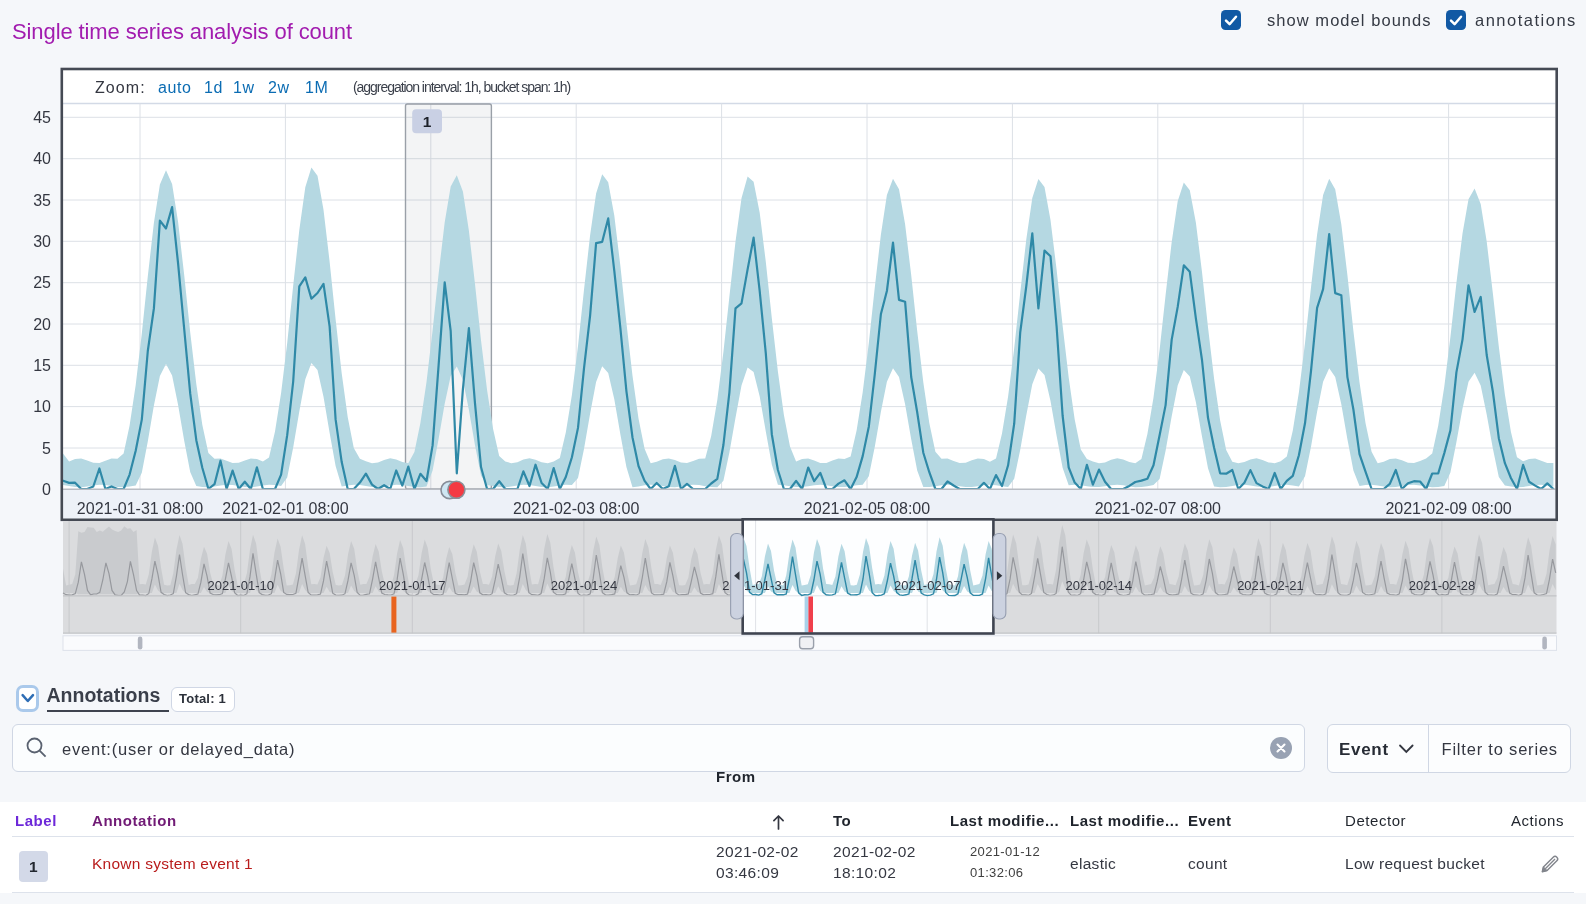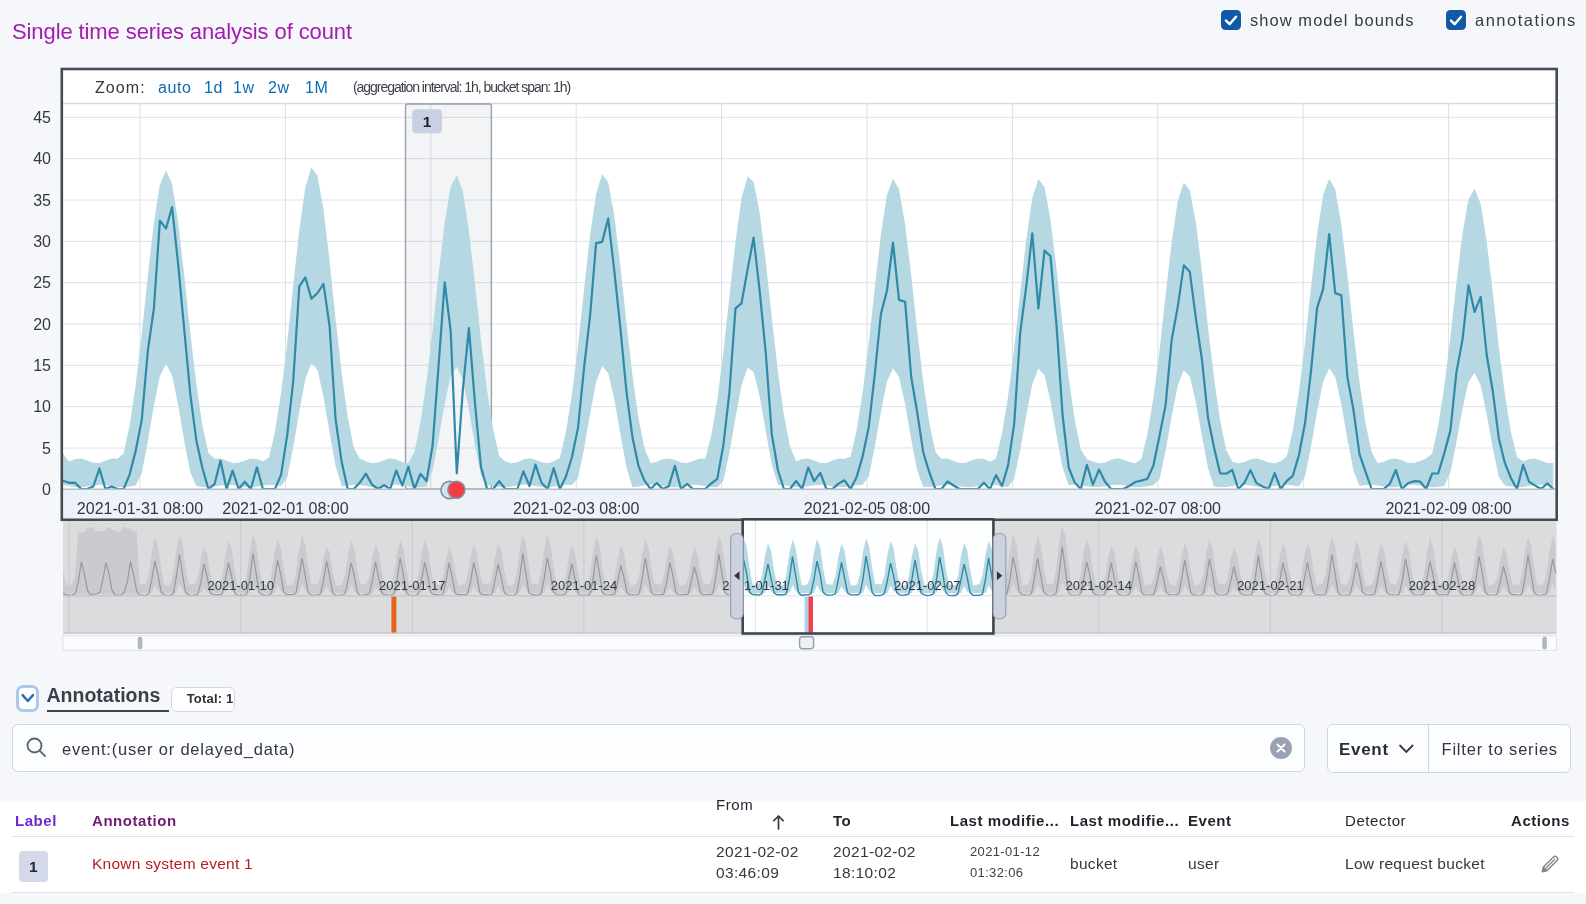--- a/index.html
+++ b/index.html
@@ -4,21 +4,21 @@
 html,body{width:1586px;height:904px;background:#f5f7fa;font-family:"Liberation Sans",sans-serif;overflow:hidden}
 body{position:relative}
 .abs{position:absolute}
 </style></head><body>
 <div class="abs" style="left:12px;top:19px;font-size:22px;letter-spacing:-0.1px;color:#a21caf;line-height:1.2">Single time series analysis of count</div>
 <div class="abs" style="left:1221px;top:10px;display:flex;align-items:center">
  <svg width="20" height="20" style="flex:none">
       <rect width="20" height="20" rx="4.5" fill="#1159a4"></rect>
       <path d="M5 10.6 L8.6 14.2 L15 6.8" stroke="#fff" stroke-width="2.5" fill="none" stroke-linecap="round" stroke-linejoin="round"></path>
     </svg>
- <span style="margin-left:9px;font-size:16.5px;letter-spacing:1.05px;color:#353a44">show model bounds</span>
+ <span style="margin-left:26px;font-size:16.5px;letter-spacing:1.05px;color:#353a44">show model bounds</span>
 </div>
 <div class="abs" style="left:1446px;top:10px;display:flex;align-items:center">
  <svg width="20" height="20" style="flex:none">
       <rect width="20" height="20" rx="4.5" fill="#1159a4"></rect>
       <path d="M5 10.6 L8.6 14.2 L15 6.8" stroke="#fff" stroke-width="2.5" fill="none" stroke-linecap="round" stroke-linejoin="round"></path>
     </svg>
  <span style="margin-left:9px;font-size:16.5px;letter-spacing:1.5px;color:#353a44">annotations</span>
 </div>
 <svg class="abs" style="left:0;top:0" width="1586" height="660" viewBox="0 0 1586 660" font-family="Liberation Sans, sans-serif">
 <defs>
@@ -129,21 +129,21 @@
 <rect x="1542.3" y="636.6" width="4.6" height="13" rx="2.3" fill="#b2b6c0"></rect>
 <rect x="799.6" y="636.8" width="14" height="12" rx="3" fill="#f0f1f4" stroke="#9aa0ab" stroke-width="1.4"></rect>
 </svg>
 
 <div class="abs" style="left:15.5px;top:684.5px;width:23.5px;height:27px;border:3px solid #aac9eb;border-radius:7px;background:#fff">
  <svg width="18" height="21" style="display:block;margin:0 auto">
       <path d="M3.6 7.2 L8.8 13 L14 7.2" stroke="#2f6eb5" stroke-width="2.5" fill="none" stroke-linecap="round" stroke-linejoin="round"></path>
     </svg>
 </div>
 <div class="abs" style="left:46.5px;top:685px;font-size:19.5px;font-weight:700;letter-spacing:0px;color:#3a3f4a;line-height:1;border-bottom:2px solid #3e434e;padding:1px 9px 4px 0">Annotations</div>
-<div class="abs" style="left:170.5px;top:687px;width:64px;height:24.5px;background:#fff;border:1px solid #d0d7e5;border-radius:6px;text-align:right;line-height:22.5px;font-size:13px;font-weight:700;letter-spacing:0.2px;color:#2c313a">Total:&nbsp;1</div>
+<div class="abs" style="left:170.5px;top:687px;width:64px;height:24.5px;background:#fff;border:1px solid #d0d7e5;border-radius:6px;text-align:center;line-height:22.5px;font-size:13px;font-weight:700;letter-spacing:0.2px;color:#2c313a">Total:&nbsp;1</div>
 
 <div class="abs" style="left:12px;top:724px;width:1293px;height:48px;background:#fbfdfe;border:1px solid #d0d7e4;border-radius:6px"></div>
 <svg class="abs" style="left:25px;top:736px" width="24" height="24">
     <circle cx="9.5" cy="9.5" r="7" stroke="#5a6270" stroke-width="1.8" fill="none"></circle>
     <line x1="14.6" y1="14.6" x2="20.6" y2="20.6" stroke="#5a6270" stroke-width="1.8"></line>
   </svg>
 <div class="abs" style="left:62px;top:740px;font-size:16.5px;letter-spacing:0.8px;color:#343741">event:(user or delayed_data)</div>
 <div class="abs" style="left:1270.4px;top:737.1px;width:21.8px;height:21.8px;border-radius:50%;background:#98a2b3"></div>
 <svg class="abs" style="left:1270.4px;top:737.1px" width="22" height="22">
     <path d="M7.5 7.5 L14.5 14.5 M14.5 7.5 L7.5 14.5" stroke="#fff" stroke-width="2.1" stroke-linecap="round"></path>
@@ -155,34 +155,34 @@
 <svg class="abs" style="left:1398px;top:742.5px" width="18" height="12">
     <path d="M2 2.5 L8.3 9 L14.6 2.5" stroke="#343741" stroke-width="1.8" fill="none" stroke-linecap="round"></path>
   </svg>
 <div class="abs" style="left:1441.5px;top:740px;font-size:16.5px;letter-spacing:0.8px;color:#343741">Filter to series</div>
 
 <div class="abs" style="left:0;top:802px;width:1586px;height:91px;background:#fff"></div>
 <div class="abs" style="left:12px;top:835.5px;width:1562px;height:1px;background:#dde2eb"></div>
 <div class="abs" style="left:12px;top:892.2px;width:1562px;height:1px;background:#dde2eb"></div>
 <div class="abs" style="left:15px;top:812px;font-size:15px;font-weight:700;letter-spacing:0.55px;color:#6d28d9">Label</div>
 <div class="abs" style="left:92px;top:812px;font-size:15px;font-weight:700;letter-spacing:0.55px;color:#701a75">Annotation</div>
-<div class="abs" style="left:716px;top:796px;font-size:15px;font-weight:400;letter-spacing:0.55px;color:#1f242c">From</div>
+<div class="abs" style="left:716px;top:768px;font-size:15px;font-weight:700;letter-spacing:0.55px;color:#1f242c">From</div>
 <div class="abs" style="left:833px;top:812px;font-size:15px;font-weight:700;letter-spacing:0.55px;color:#1f242c">To</div>
 <div class="abs" style="left:950px;top:812px;font-size:15px;font-weight:700;letter-spacing:0.55px;color:#1f242c">Last modifie...</div>
 <div class="abs" style="left:1070px;top:812px;font-size:15px;font-weight:700;letter-spacing:0.55px;color:#1f242c">Last modifie...</div>
 <div class="abs" style="left:1188px;top:812px;font-size:15px;font-weight:700;letter-spacing:0.55px;color:#1f242c">Event</div>
 <div class="abs" style="left:1345px;top:812px;font-size:15px;font-weight:400;letter-spacing:0.55px;color:#1f242c">Detector</div>
-<div class="abs" style="left:1511px;top:812px;font-size:15px;font-weight:700;letter-spacing:0.55px;color:#1f242c">Actions</div>
+<div class="abs" style="left:1511px;top:812px;font-size:15px;font-weight:400;letter-spacing:0.55px;color:#1f242c">Actions</div>
 <svg class="abs" style="left:770px;top:813px" width="18" height="18">
     <path d="M8.5 16 L8.5 3.5 M3.9 7.6 L8.5 3 L13.1 7.6" stroke="#343741" stroke-width="1.7" fill="none" stroke-linecap="round" stroke-linejoin="round"></path>
   </svg>
 <div class="abs" style="left:18.5px;top:850.5px;width:29.5px;height:31px;border-radius:4px;background:#d3d9e8;text-align:center;line-height:31px;font-size:15.5px;font-weight:600;color:#232830">1</div>
 <div class="abs" style="left:92px;top:854.5px;font-size:15.5px;letter-spacing:0.25px;color:#b91c1c">Known system event 1</div>
 <div class="abs" style="left:716px;top:840.5px;font-size:15.5px;letter-spacing:0.35px;color:#343741;line-height:21.8px">2021-02-02<br>03:46:09</div>
 <div class="abs" style="left:833px;top:840.5px;font-size:15.5px;letter-spacing:0.35px;color:#343741;line-height:21.8px">2021-02-02<br>18:10:02</div>
 <div class="abs" style="left:970px;top:840.5px;font-size:13px;letter-spacing:0.35px;color:#404040;line-height:21.8px">2021-01-12<br>01:32:06</div>
-<div class="abs" style="left:1070px;top:854.5px;font-size:15.5px;letter-spacing:0.3px;color:#343741">bucket</div>
-<div class="abs" style="left:1188px;top:854.5px;font-size:15.5px;letter-spacing:0.3px;color:#343741">user</div>
+<div class="abs" style="left:1070px;top:854.5px;font-size:15.5px;letter-spacing:0.3px;color:#343741">elastic</div>
+<div class="abs" style="left:1188px;top:854.5px;font-size:15.5px;letter-spacing:0.3px;color:#343741">count</div>
 <div class="abs" style="left:1345px;top:854.5px;font-size:15.5px;letter-spacing:0.3px;color:#343741">Low request bucket</div>
 <svg class="abs" style="left:1540px;top:854px" width="20" height="20">
     <path d="M2.3 17.7 L7.11 16.57 L16.87 6.81 A2.6 2.6 0 0 0 13.19 3.13 L3.43 12.89 Z" fill="none" stroke="#82858c" stroke-width="1.4" stroke-linejoin="round"></path>
     <path d="M2.3 17.7 L7.11 16.57 L3.43 12.89 Z" fill="#82858c" stroke="#82858c" stroke-width="1" stroke-linejoin="round"></path>
     <line x1="5.27" y1="14.73" x2="15.03" y2="4.97" stroke="#82858c" stroke-width="1.3"></line>
   </svg>
 </body></html>

